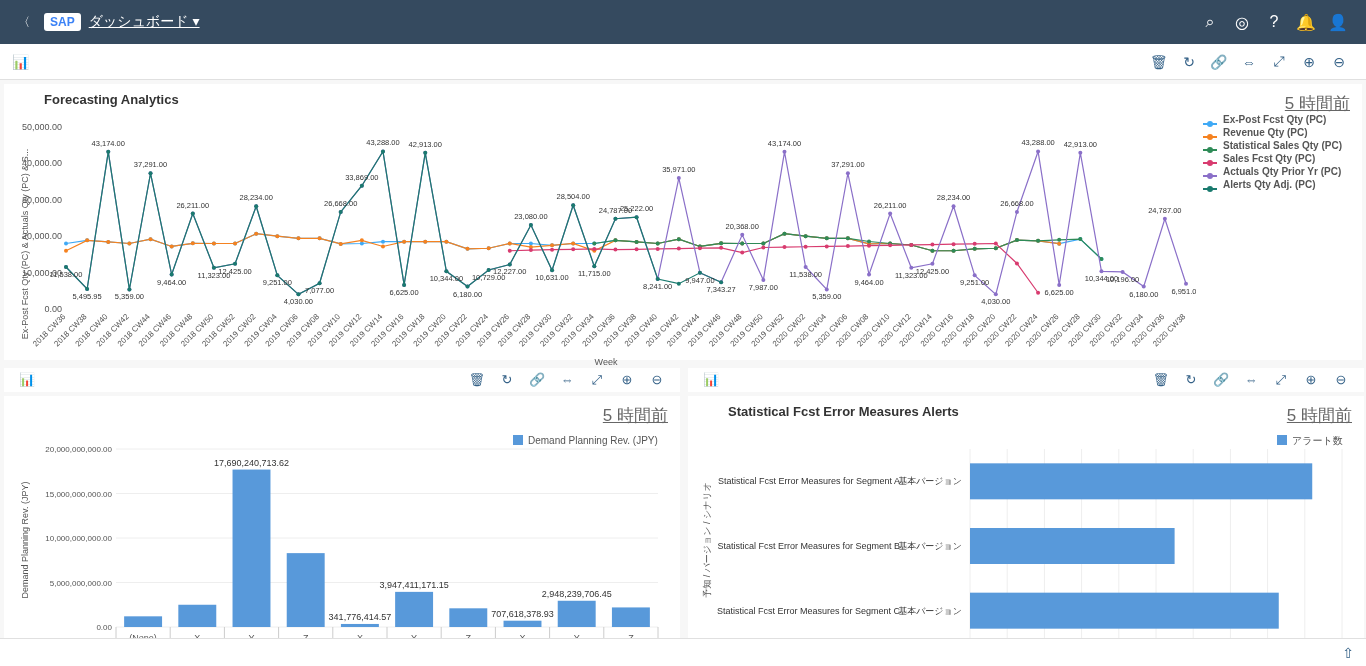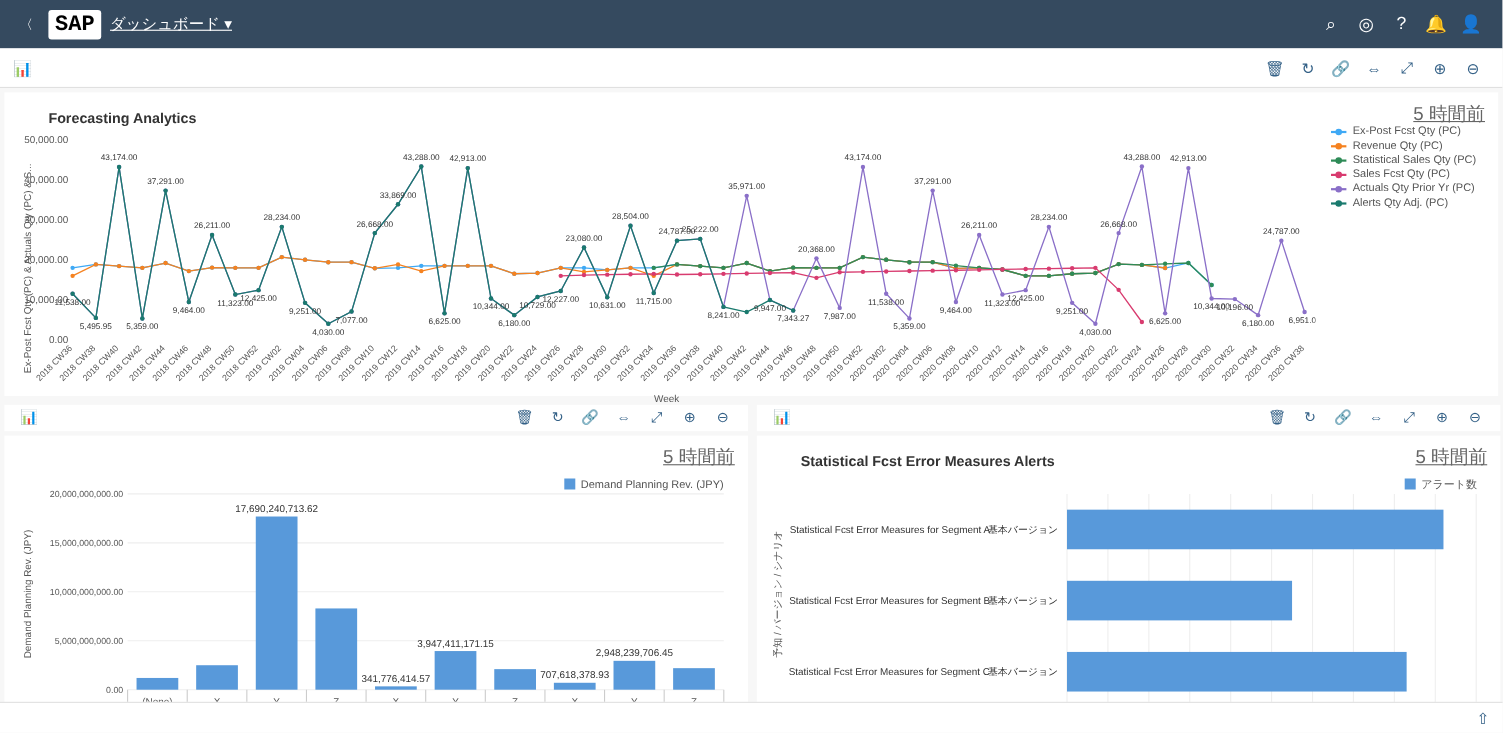--- a/index.html
+++ b/index.html
@@ -1,34 +1,34 @@
 <!DOCTYPE html>
 <html><head>
 <meta charset="utf-8">
 <style>
 * { box-sizing: border-box; margin: 0; padding: 0; }
 body { font-family: "Segoe UI", Arial, sans-serif; font-size: 12px; background: #f7f7f7; color: #333; width: 1366px; height: 666px; overflow: hidden; }
 .header { background: #354a5f; color: #fff; height: 44px; display: flex; align-items: center; padding: 0 12px; }
 .header .back { width: 24px; text-align: center; cursor: pointer; }
-.header .logo { font-weight: bold; font-size: 20px; background: #fff; color: #000000; padding: 2px 6px; border-radius: 3px; margin: 0 8px; font-family: Liberation Mono, monospace; }
+.header .logo { font-weight: bold; font-size: 12px; background: #fff; color: #3b82f6; padding: 2px 6px; border-radius: 3px; margin: 0 8px; }
 .header .title { font-size: 14px; text-decoration: underline; }
 .header .spacer { flex: 1; }
 .header .hicon { width: 32px; text-align: center; cursor: pointer; font-size: 16px; }
 .toolbar { background: #fff; height: 36px; display: flex; align-items: center; padding: 0 12px; border-bottom: 1px solid #e0e0e0; }
 .toolbar .left-icon { color: #346187; font-size: 14px; }
 .toolbar .spacer { flex: 1; }
 .toolbar .ticon { width: 30px; text-align: center; color: #346187; cursor: pointer; font-size: 14px; }
 .panel { background: #fff; margin: 4px; padding: 8px 12px 4px 12px; position: relative; }
-.panel-head { display: flex; align-items: flex-end; margin-bottom: 4px; padding-left: 28px; }
+.panel-head { display: flex; align-items: flex-start; margin-bottom: 4px; padding-left: 28px; }
 .panel-title { font-weight: bold; font-size: 13px; }
 .panel-time { font-size: 17px; color: #666; text-decoration: underline; }
 .mini-toolbar { display: flex; justify-content: flex-end; margin: 0 4px; }
 .mini-toolbar .ticon { width: 30px; text-align: center; color: #346187; cursor: pointer; font-size: 13px; }
 .legend { position: absolute; top: 28px; right: 20px; font-size: 10px; color: #555; }
-.legend-row { display: flex; align-items: center; margin: 2px 0; }
+.legend-row { display: flex; align-items: flex-end; margin: 2px 0; font-weight: bold; }
 .legend-sw { width: 14px; height: 2px; margin-right: 6px; position: relative; }
 .legend-sw::after { content: ""; position: absolute; width: 6px; height: 6px; border-radius: 50%; left: 4px; top: -2px; background: inherit; }
 svg { display: block; }
 .bar-label { font-size: 9px; fill: #333; text-anchor: middle; }
 .footer { position: absolute; bottom: 0; right: 0; height: 28px; width: 100%; background: #fff; border-top: 1px solid #e0e0e0; display: flex; justify-content: flex-end; align-items: center; padding-right: 12px; }
 .footer .ficon { color: #346187; font-size: 14px; cursor: pointer; }
 </style>
 </head>
 <body>
 

